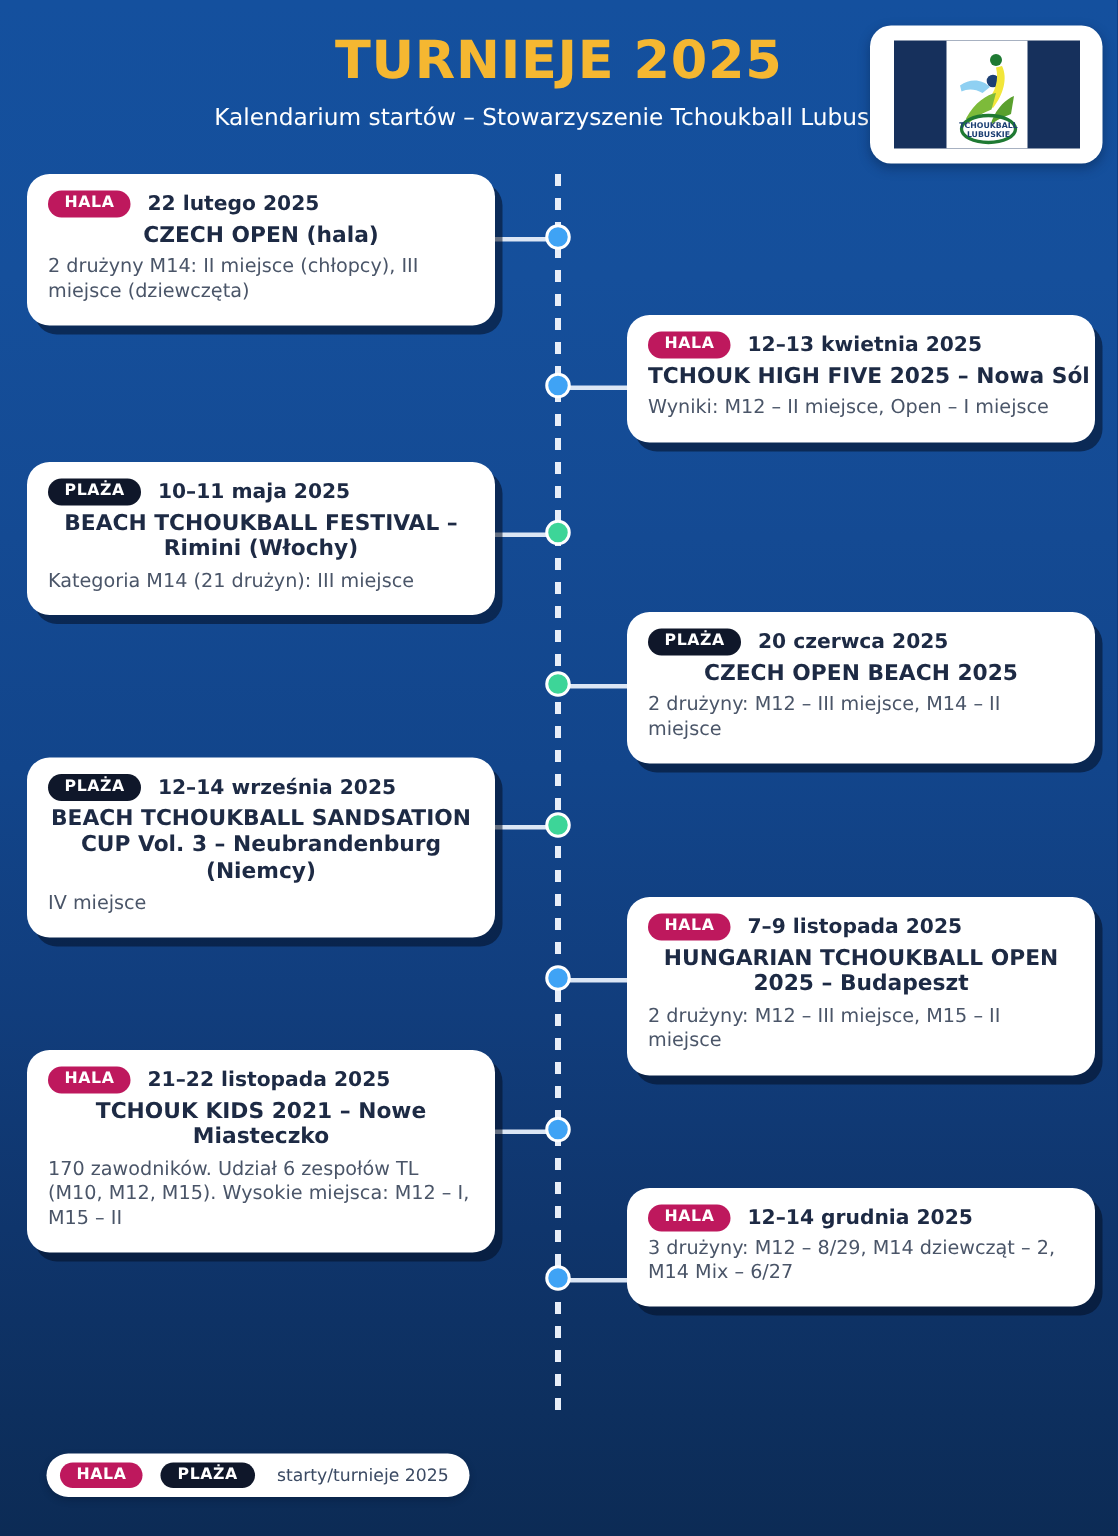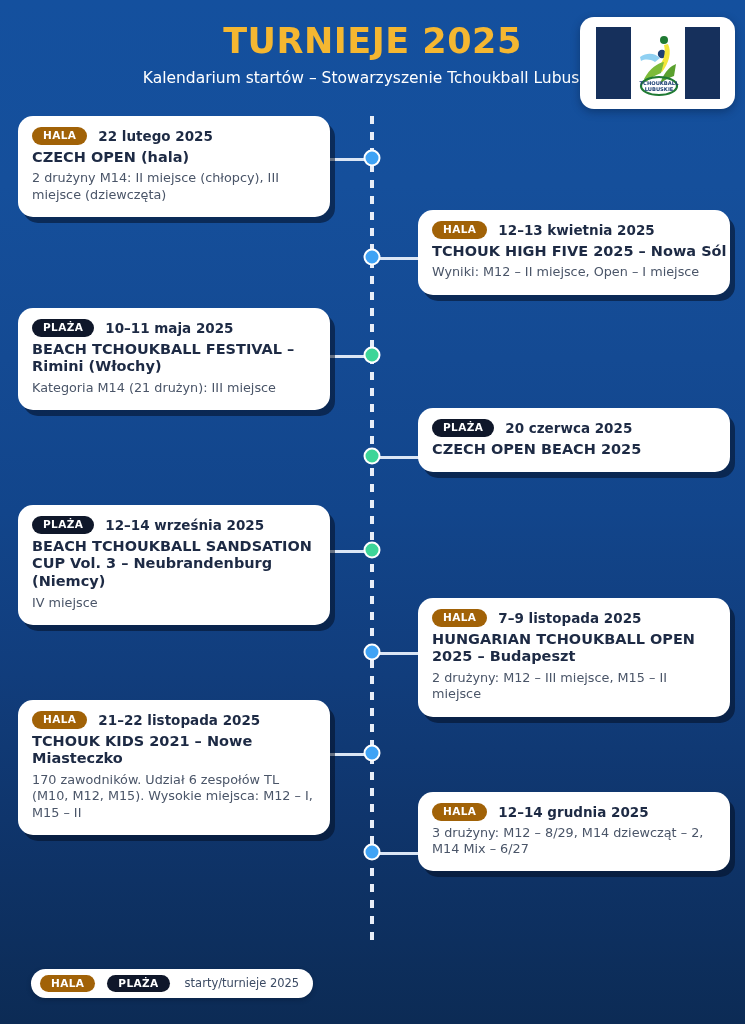--- a/index.html
+++ b/index.html
@@ -167,35 +167,36 @@
   .badge {
     display: inline-block;
     border-radius: 999px;
     color: #ffffff;
     font-size: 10.5px;
     font-weight: bold;
     letter-spacing: 0.4px;
     padding: 3px 11px 4px 11px;
     line-height: 1;
   }
-  .badge.hala  { background: #a16207; }
+  .badge.hala  { background: #be185d; }
   .badge.plaza { background: #0f172a; }
 
   .card-date {
     font-size: 13.5px;
     font-weight: bold;
     color: #1d2a44;
   }
   .card-title {
     margin: 4px 0 0 0;
     font-size: 14.5px;
     font-weight: bold;
     color: #1d2a44;
     line-height: 1.22;
     white-space: nowrap;
+    text-align: center;
   }
   .card-desc {
     margin: 4px 0 0 0;
     font-size: 12.8px;
     font-weight: normal;
     color: #4a5568;
     line-height: 1.28;
   }
 
   
@@ -292,20 +293,21 @@
       </div>
       <div class="item">
         <div class="connector right" style="top: 456px;"></div>
         <div class="dot plaza" style="top: 456px;"></div>
         <div class="card side-right" style="top: 408px;">
           <div class="card-head">
             <span class="badge plaza">PLAŻA</span>
             <span class="card-date">20 czerwca 2025</span>
           </div>
           <p class="card-title">CZECH OPEN BEACH 2025</p>
+          <p class="card-desc">2 drużyny: M12 – III miejsce, M14 – II miejsce</p>
         </div>
       </div>
       <div class="item">
         <div class="connector left" style="top: 550px;"></div>
         <div class="dot plaza" style="top: 550px;"></div>
         <div class="card side-left" style="top: 505px;">
           <div class="card-head">
             <span class="badge plaza">PLAŻA</span>
             <span class="card-date">12–14 września 2025</span>
           </div>

